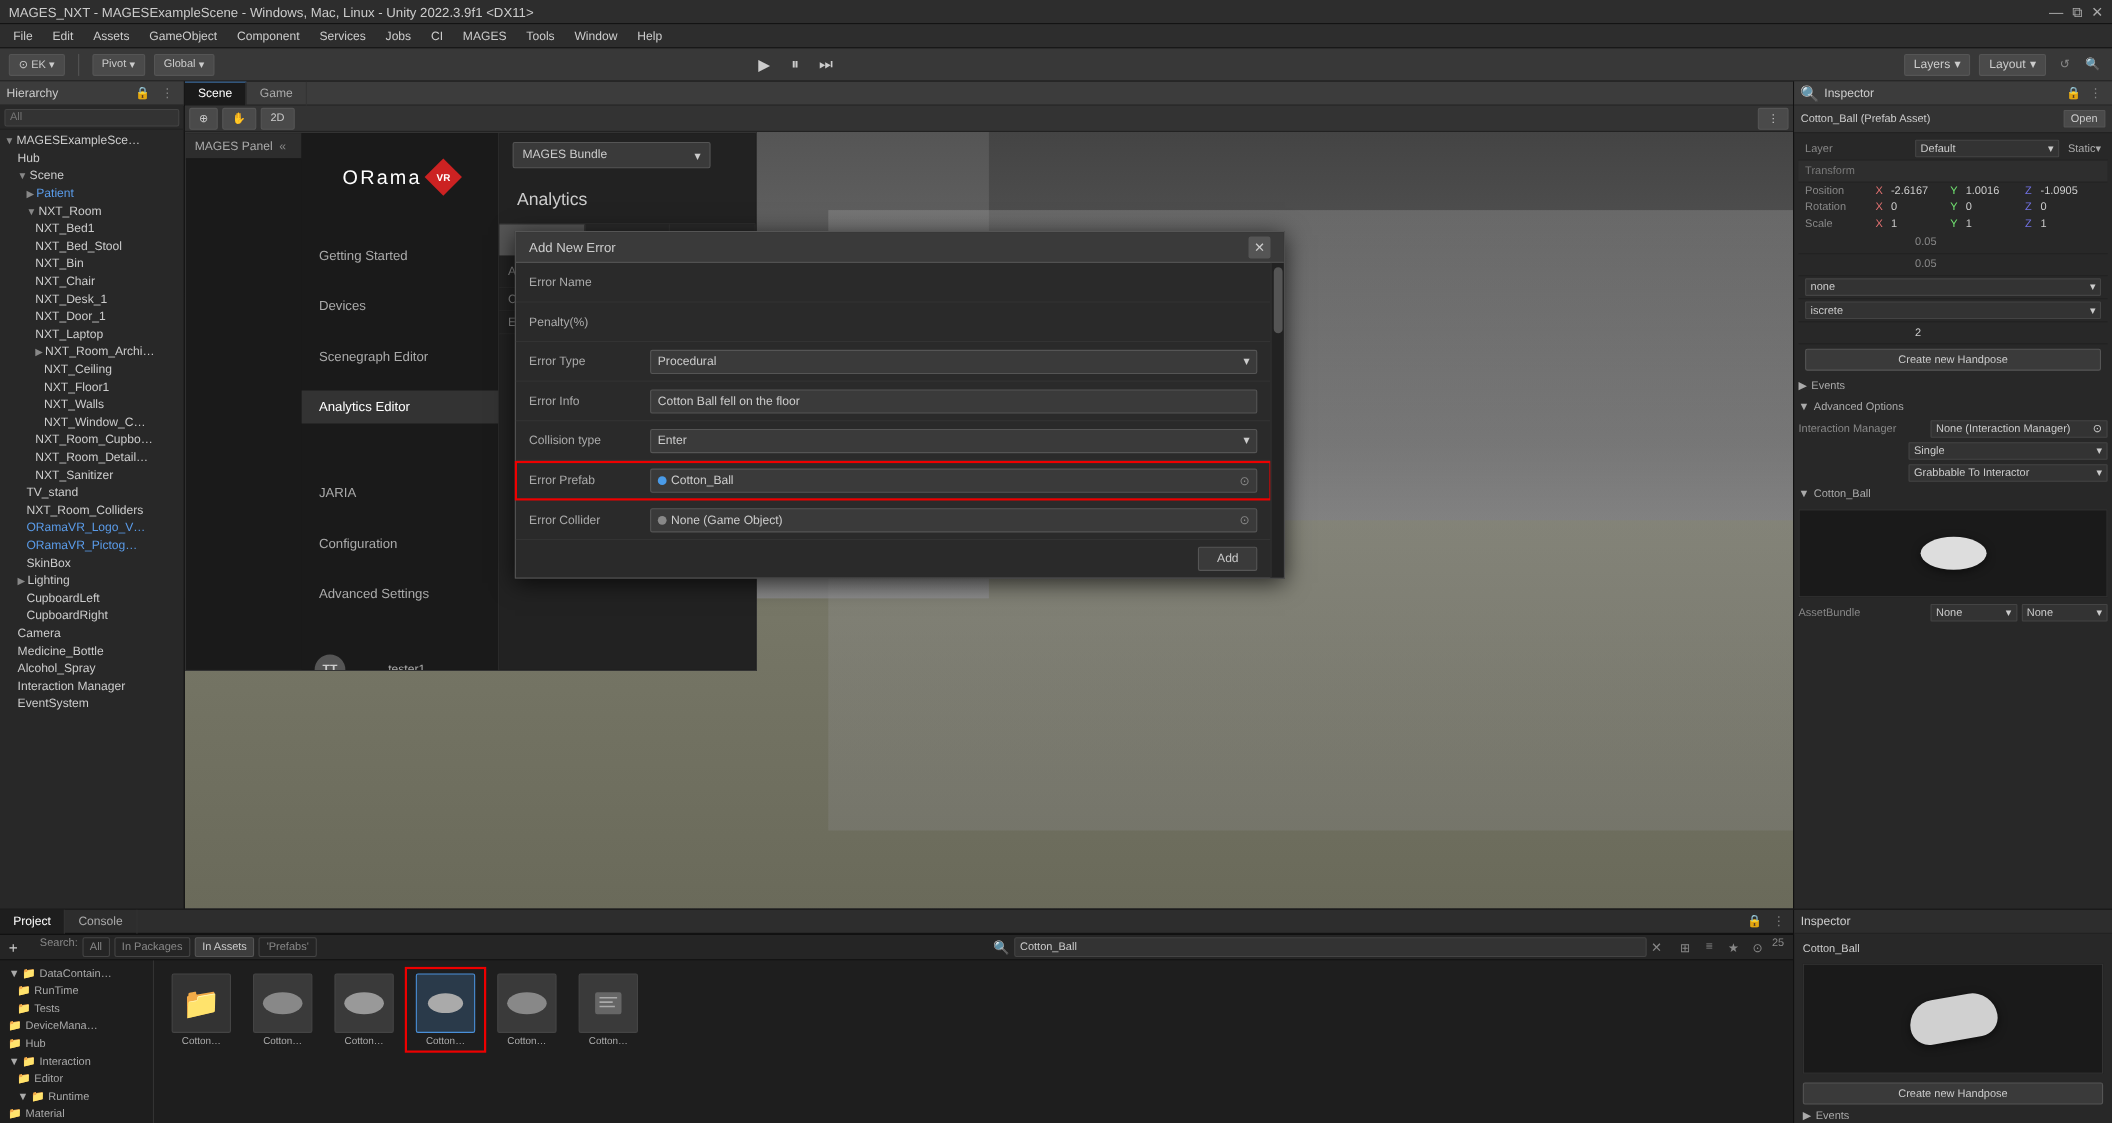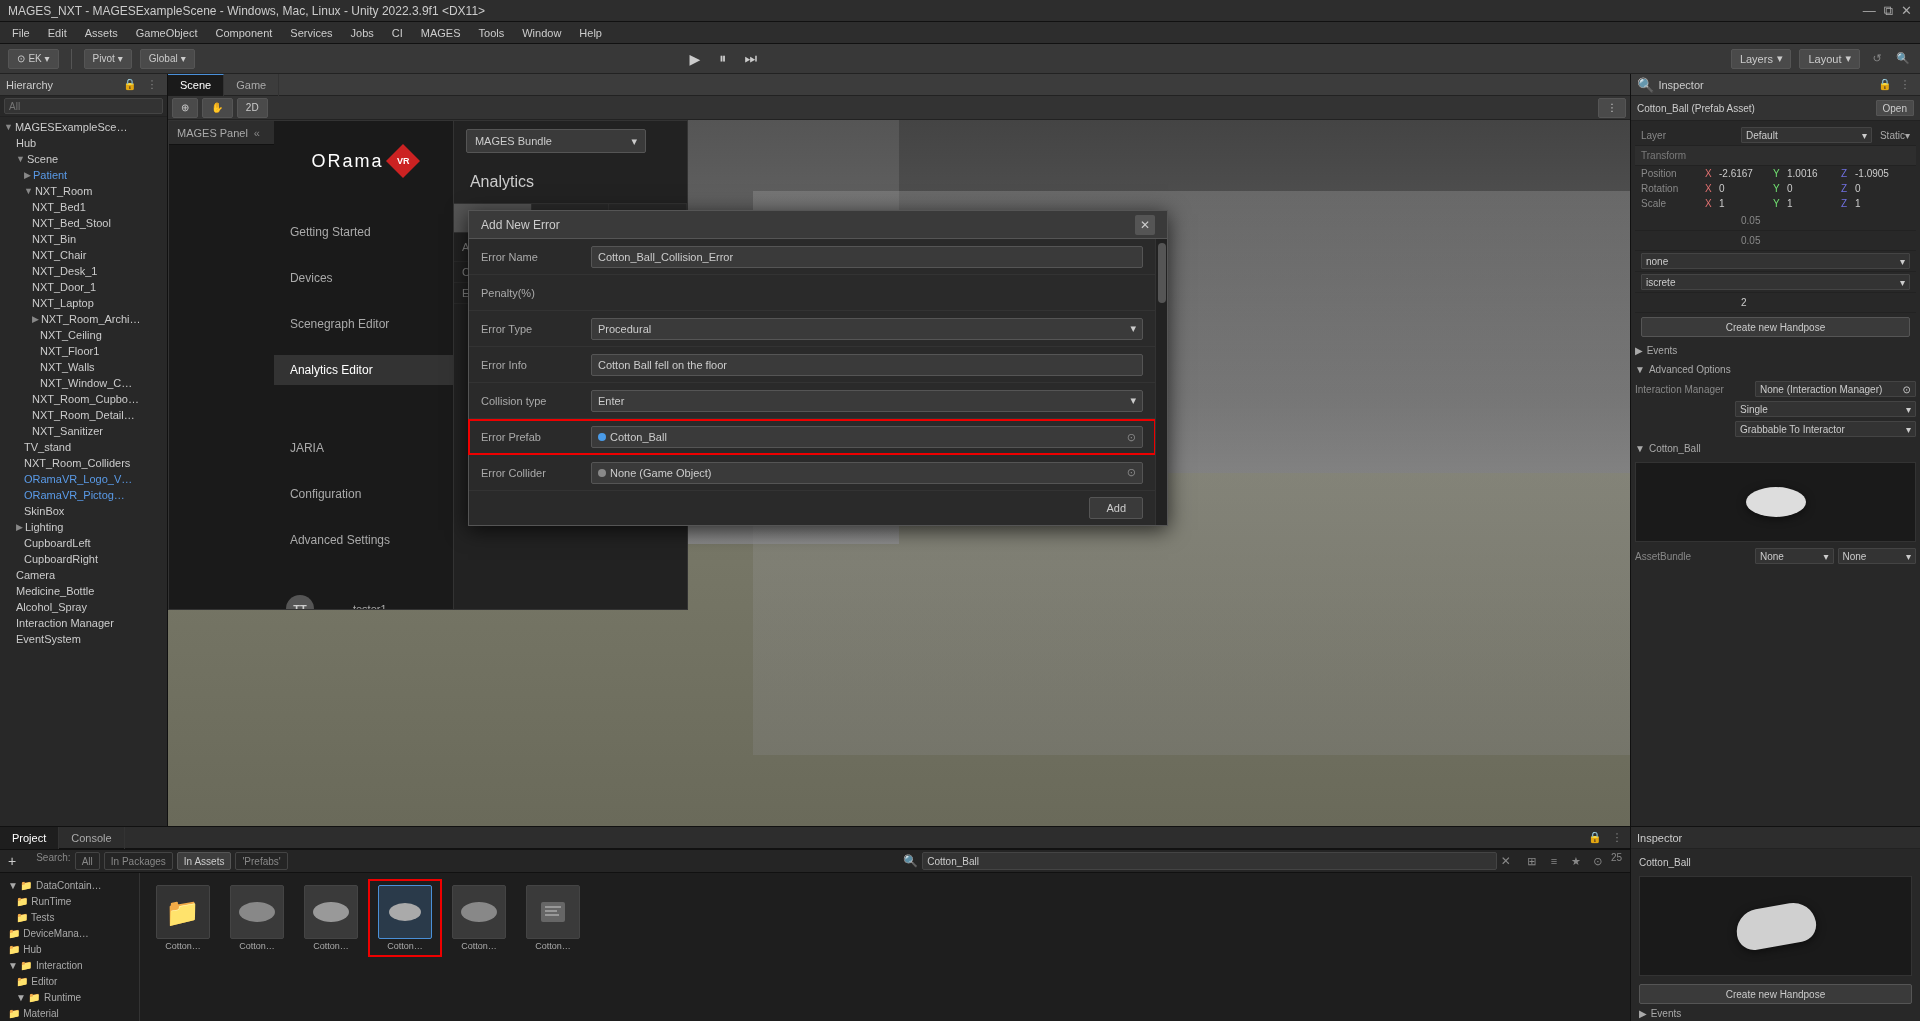--- a/index.html
+++ b/index.html
@@ -617,21 +617,20 @@
       <div id="add-error-dialog">
         <div id="dialog-header">
           <span>Add New Error</span>
           <button class="dialog-close-btn">✕</button>
         </div>
         <div style="display:flex;flex:1;">
           <div style="flex:1;">
 
             <div class="dialog-field">
               <div class="dialog-label">Error Name</div>
-              <input class="dialog-input" value="Cotton_Ball_Collision_Error" style="">
             </div>
 
             <div class="dialog-field">
               <div class="dialog-label">Penalty(%)</div>
             </div>
 
             <div class="dialog-field">
               <div class="dialog-label">Error Type</div>
               <div class="dialog-dropdown">
                 <span>Procedural</span>

